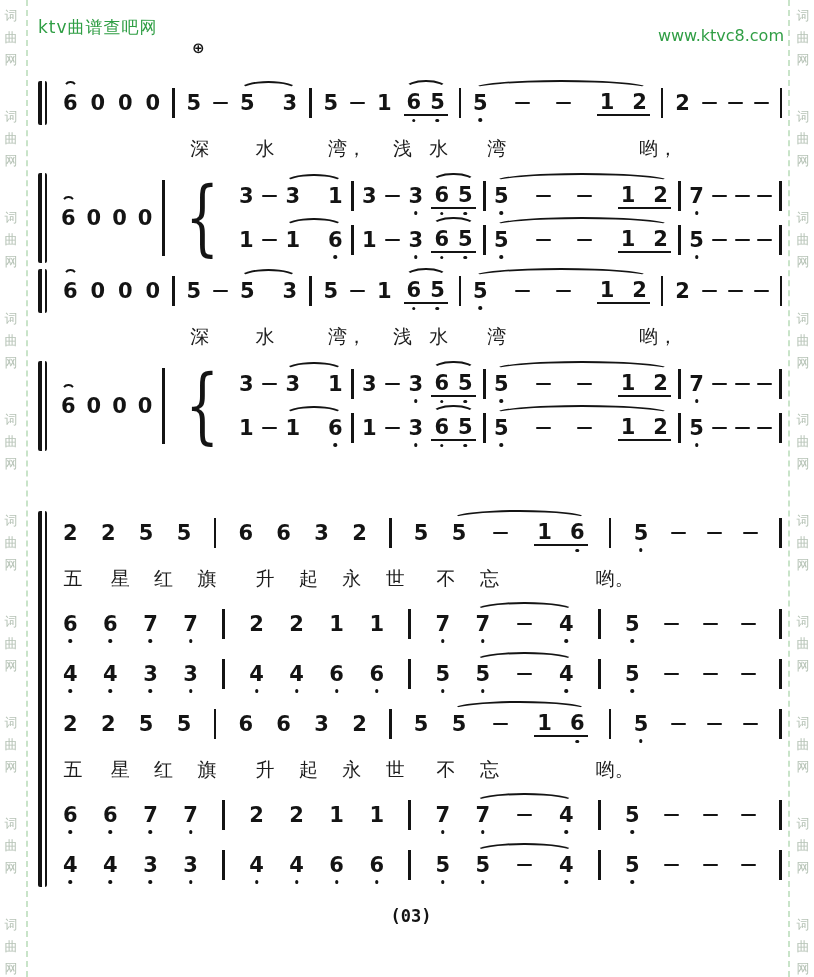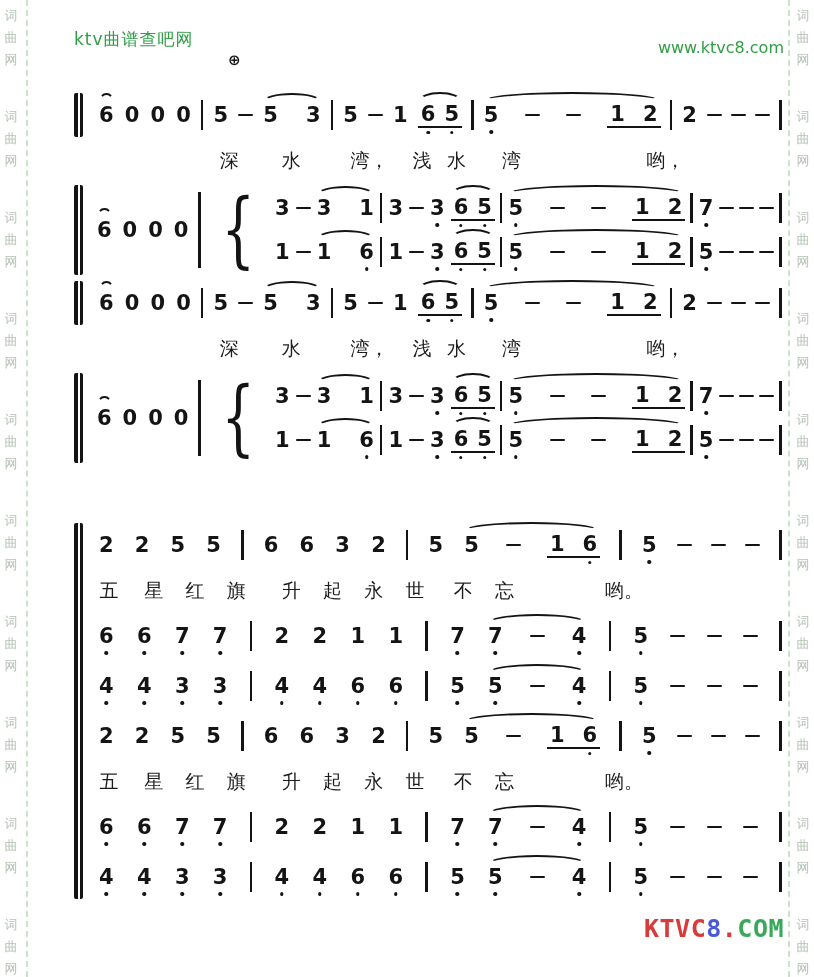--- a/index.html
+++ b/index.html
@@ -7,21 +7,21 @@
         font-family:"DejaVu Sans",sans-serif;color:#141414;}
   
   .wm-col{position:absolute;top:0;bottom:0;width:18px;overflow:hidden;text-align:center;
           color:#b6c3b6;font-size:13px;line-height:1;}
   .wm-col.left{left:2px;} .wm-col.right{right:2px;}
   .wm-col .ch{margin:9px 0;}
   .wm-col .sp{height:26px;}
   .dashline{position:absolute;top:0;bottom:0;width:0;border-left:2px dashed #c9e4c9;}
   .dashline.left{left:26px;} .dashline.right{right:24px;}
 
-  .content{position:absolute;left:38px;right:30px;top:12px;margin-left:36px;}
+  .content{position:absolute;left:38px;right:30px;top:0;}
 
   
   .header{position:relative;padding-top:16px;height:62px;}
   .site{color:#2f9e44;font-size:17px;letter-spacing:1px;}
   .url{position:absolute;right:0;top:26px;color:#2f9e44;font-size:16px;}
   .keyblock{margin-left:148px;margin-top:2px;}
   .coda{font-size:15px;font-weight:700;margin-left:6px;line-height:1;}
   .key{font-size:18px;font-weight:700;letter-spacing:1px;line-height:1.2;}
 
   
@@ -657,16 +657,16 @@
                 <span class="dash"></span>
                 <span class="dash"></span>
                 <span class="bar"></span>
               </div>
             </div>
           </div>
         </div>
       </div>
 
     <div class="footer">
-      <div class="logo"><span style="color: rgb(217, 58, 58);">KTVC</span><span style="color: rgb(74, 89, 216);">8</span><span style="color: rgb(217, 58, 58);">.</span><span style="color: rgb(58, 168, 90);">COM</span></div>
+      <div class="pageno">(03)</div>
     </div>
   </div>
 </div>
 
 </body></html>

